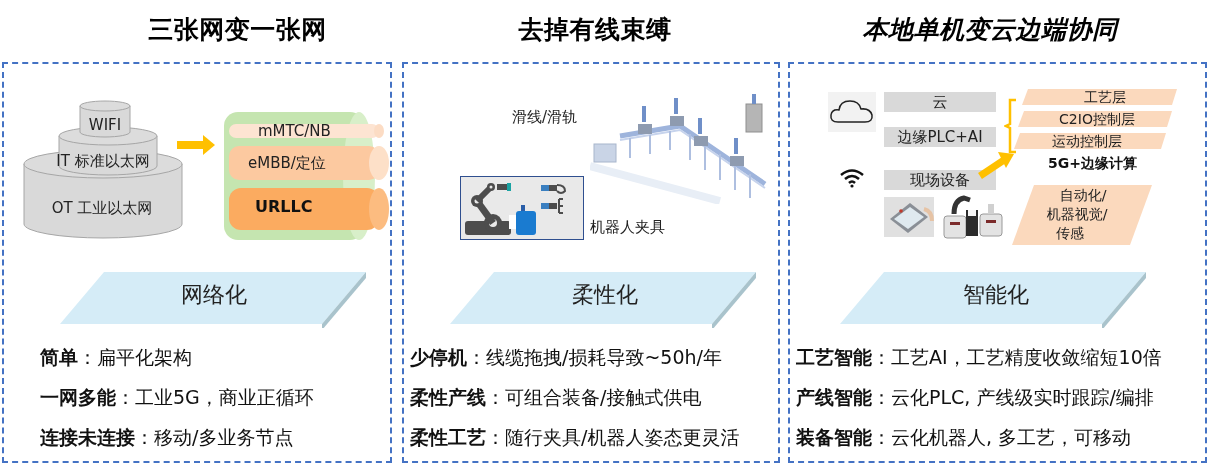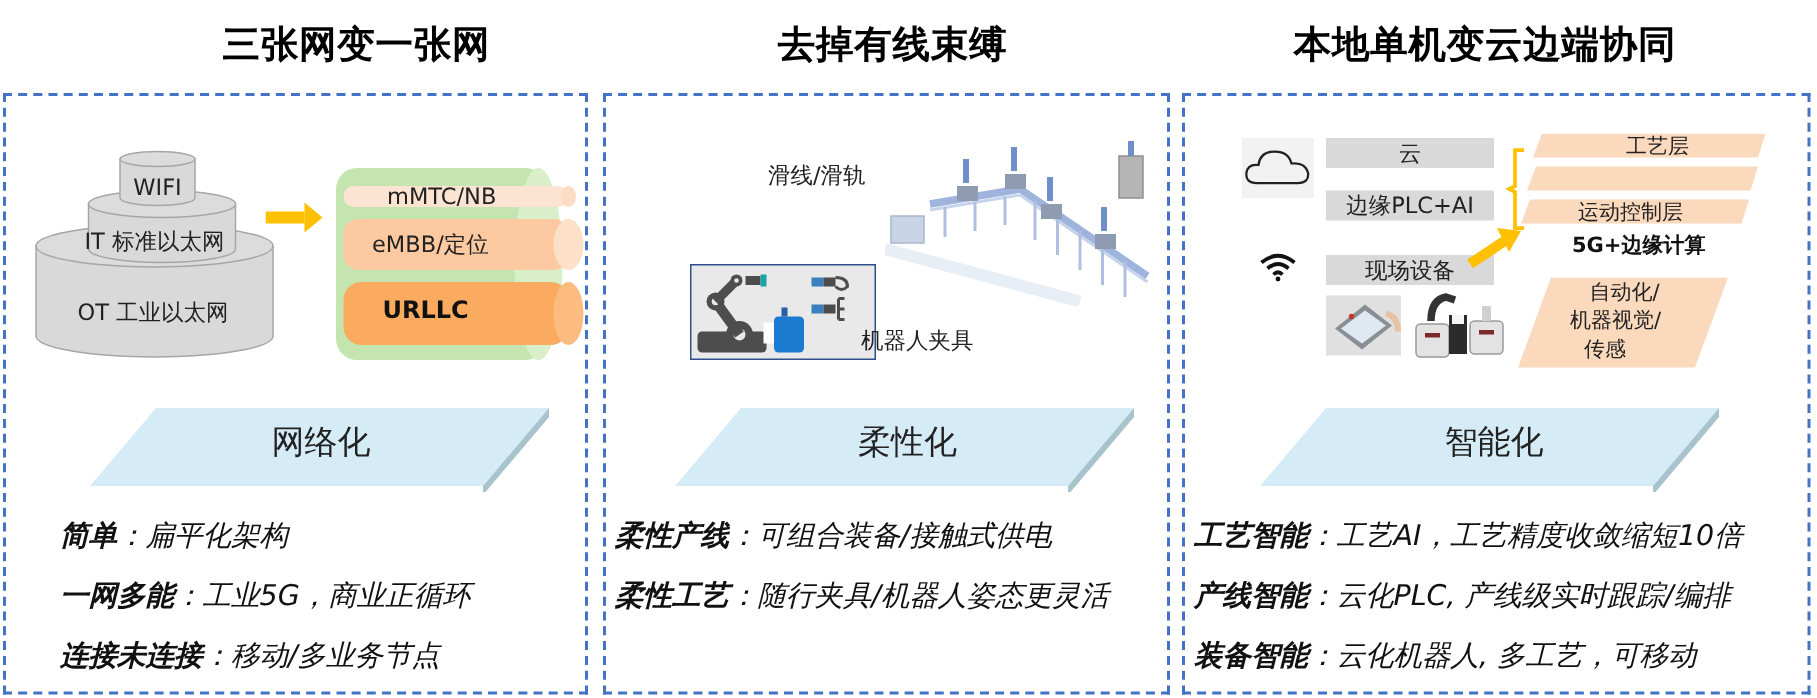--- a/index.html
+++ b/index.html
@@ -20,21 +20,21 @@
   
   .platform { position: absolute; height: 56px; font-family: Liberation Mono, monospace; }
   .platform svg { position: absolute; left: 0; top: 0; }
   .platform .plabel {
     position: absolute; left: 0; right: 0; top: 8px; text-align: center;
     font-size: 22px; color: #222;
   }
 
   
   .blist { position: absolute; }
-  .bitem { height: 40px; line-height: 40px; font-size: 19px; white-space: nowrap; color: #111; font-style: italic; }
+  .bitem { height: 40px; line-height: 40px; font-size: 19px; white-space: nowrap; color: #111; }
   .bitem b { font-weight: bold; }
 
   
   .cyl-label { position: absolute; text-align: center; font-size: 15px; color: #222; }
   .pipe-label { position: absolute; font-size: 15px; color: #222; }
   .pipe-label.bold { font-weight: bold; font-size: 16px; color: #111; }
 
   
   .mid-label { position: absolute; font-size: 15px; color: #222; }
 
@@ -162,37 +162,38 @@
       <rect x="55" y="34" width="20" height="24" rx="3" fill="#1a7bd0"></rect>
       <rect x="60" y="28" width="4" height="6" fill="#2a5ea8"></rect>
       <rect x="80" y="8" width="8" height="6" fill="#3a7fc0"></rect>
         <rect x="88" y="8" width="8" height="6" fill="#4d4d4d"></rect>
       <path d="M96 8 Q104 8 104 14 Q100 18 96 14" fill="none" stroke="#4d4d4d" stroke-width="2"></path>
       <rect x="80" y="26" width="8" height="6" fill="#3a7fc0"></rect>
         <rect x="88" y="26" width="8" height="6" fill="#4d4d4d"></rect>
       <path d="M98 22 L98 36 M98 22 L102 22 M98 29 L102 29 M98 36 L102 36" stroke="#4d4d4d" stroke-width="2" fill="none"></path>
     </svg>
   </div>
-  <div class="mid-label" style="left:170px;top:154px;">机器人夹具</div>
+  <div class="mid-label" style="left:186px;top:154px;">机器人夹具</div>
 
   <div class="platform" style="left:46px;top:208px;width:310px;">
     <svg width="310" height="56" viewBox="0 0 310 56">
       <polygon points="44,0 306,0 262,52 0,52" fill="#d5ecf7"></polygon>
       <polygon points="306,0 306,6 262,58 262,52" fill="#a9c3cc"></polygon>
     </svg>
     <div class="plabel">柔性化</div>
   </div>
 
   <div class="blist" style="left:6px;top:273px;">
+    <div class="bitem"><b>少停机</b><span>：</span><span>线缆拖拽/损耗导致~50h/年</span></div>
     <div class="bitem"><b>柔性产线</b><span>：</span><span>可组合装备/接触式供电</span></div>
     <div class="bitem"><b>柔性工艺</b><span>：</span><span>随行夹具/机器人姿态更灵活</span></div>
   </div>
 </div>
 
-<div class="section-title" style="left:790px;width:400px;">本地单机变云边端协同</div>
+<div class="section-title" style="left:790px;width:400px;font-style:italic;">本地单机变云边端协同</div>
 <div class="panel" style="left:788px;width:419px;">
 
   <div class="abs" style="left:38px;top:28px;width:48px;height:40px;background:#f2f2f2;">
     <svg width="48" height="40" viewBox="0 0 48 40">
       <path d="M10 30 Q2 30 3 23 Q4 17 11 18 Q12 9 22 9 Q31 9 33 17 Q42 16 44 23 Q45 30 37 30 Z" fill="none" stroke="#222" stroke-width="1.5"></path>
     </svg>
   </div>
   <div class="grey-box" style="left:94px;top:28px;width:112px;height:20px;">云</div>
   <div class="grey-box" style="left:94px;top:51px;width:112px;height:20px;margin-top:12px;">边缘PLC+AI</div>
 
@@ -233,20 +234,21 @@
   <svg class="abs" style="left:214px;top:34px;" width="14" height="56" viewBox="0 0 14 56">
     <path d="M12 2 L6 2 L6 26 L2 28 L6 30 L6 54 L12 54" fill="none" stroke="#ffc000" stroke-width="2.5"></path>
   </svg>
 
   <svg class="abs" style="left:222px;top:25px;" width="170" height="62" viewBox="0 0 170 62">
     <polygon points="16,0 165,0 160,16 10,16" fill="#fbd9bd"></polygon>
     <polygon points="12,22 160,22 155,38 6,38" fill="#fbd9bd"></polygon>
     <polygon points="8,44 154,44 149,60 2,60" fill="#fbd9bd"></polygon>
   </svg>
   <div class="layer-label" style="left:240px;top:25px;width:150px;">工艺层</div>
+  <div class="layer-label" style="left:232px;top:47px;width:150px;">C2IO控制层</div>
   <div class="layer-label" style="left:222px;top:69px;width:150px;">运动控制层</div>
   <div class="layer-bold" style="left:258px;top:91px;">5G+边缘计算</div>
 
   <svg class="abs" style="left:222px;top:121px;" width="140" height="62" viewBox="0 0 140 62">
     <polygon points="22,0 140,0 118,60 0,60" fill="#fbd9bd"></polygon>
   </svg>
   <div class="layer-label" style="left:238px;top:122px;width:110px;line-height:19px;">自动化/</div>
   <div class="layer-label" style="left:232px;top:141px;width:110px;line-height:19px;">机器视觉/</div>
   <div class="layer-label" style="left:230px;top:160px;width:100px;line-height:19px;">传感</div>
 

